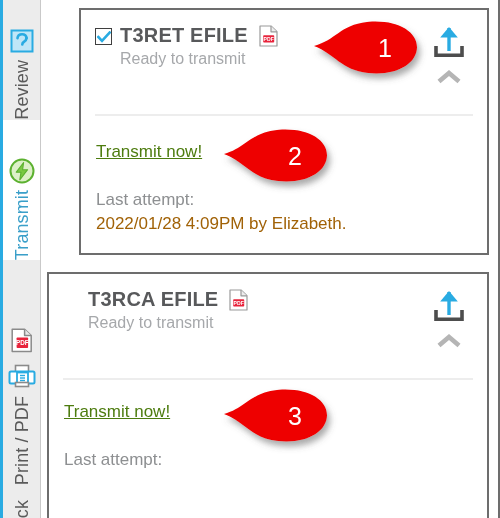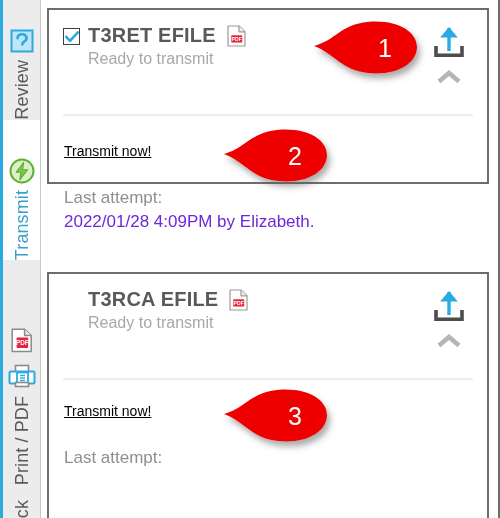--- a/index.html
+++ b/index.html
@@ -88,21 +88,21 @@
   }
 
   .card {
     position: absolute;
     left: 6px;
     right: 11px;
     border: 2px solid #6d6d6d;
     background: #ffffff;
     box-sizing: border-box;
   }
-  #card-0 { top: 8px;   height: 176px; }
+  #card-0 { top: 8px;   height: 247px; margin-left: 32px; }
   #card-1 { top: 272px; height: 314px; }
 
   .card-body {
     position: relative;
     height: 100%;
     padding: 0;
   }
 
   
   .row-head {
@@ -188,36 +188,36 @@
   
   .footer {
     position: absolute;
     left: 15px;
     right: 14px;
   }
   #card-0 .footer { top: 132px; }
   #card-1 .footer { top: 128px; }
 
   .link {
-    font-size: 14px;
-    color: #000000;
+    font-size: 17px;
+    color: #4d7c0f;
     text-decoration: underline;
     display: inline-block;
     cursor: pointer;
     white-space: nowrap;
   }
   .attempt-label {
     font-size: 17px;
     color: #8d8f91;
     margin-top: 28px;
     white-space: nowrap;
   }
   .attempt-value {
     font-size: 17px;
-    color: #6d28d9;
+    color: #a16207;
     margin-top: 4px;
     white-space: nowrap;
   }
 
   
   .callout {
     position: absolute;
     width: 104px;
     height: 58px;
     pointer-events: none;

